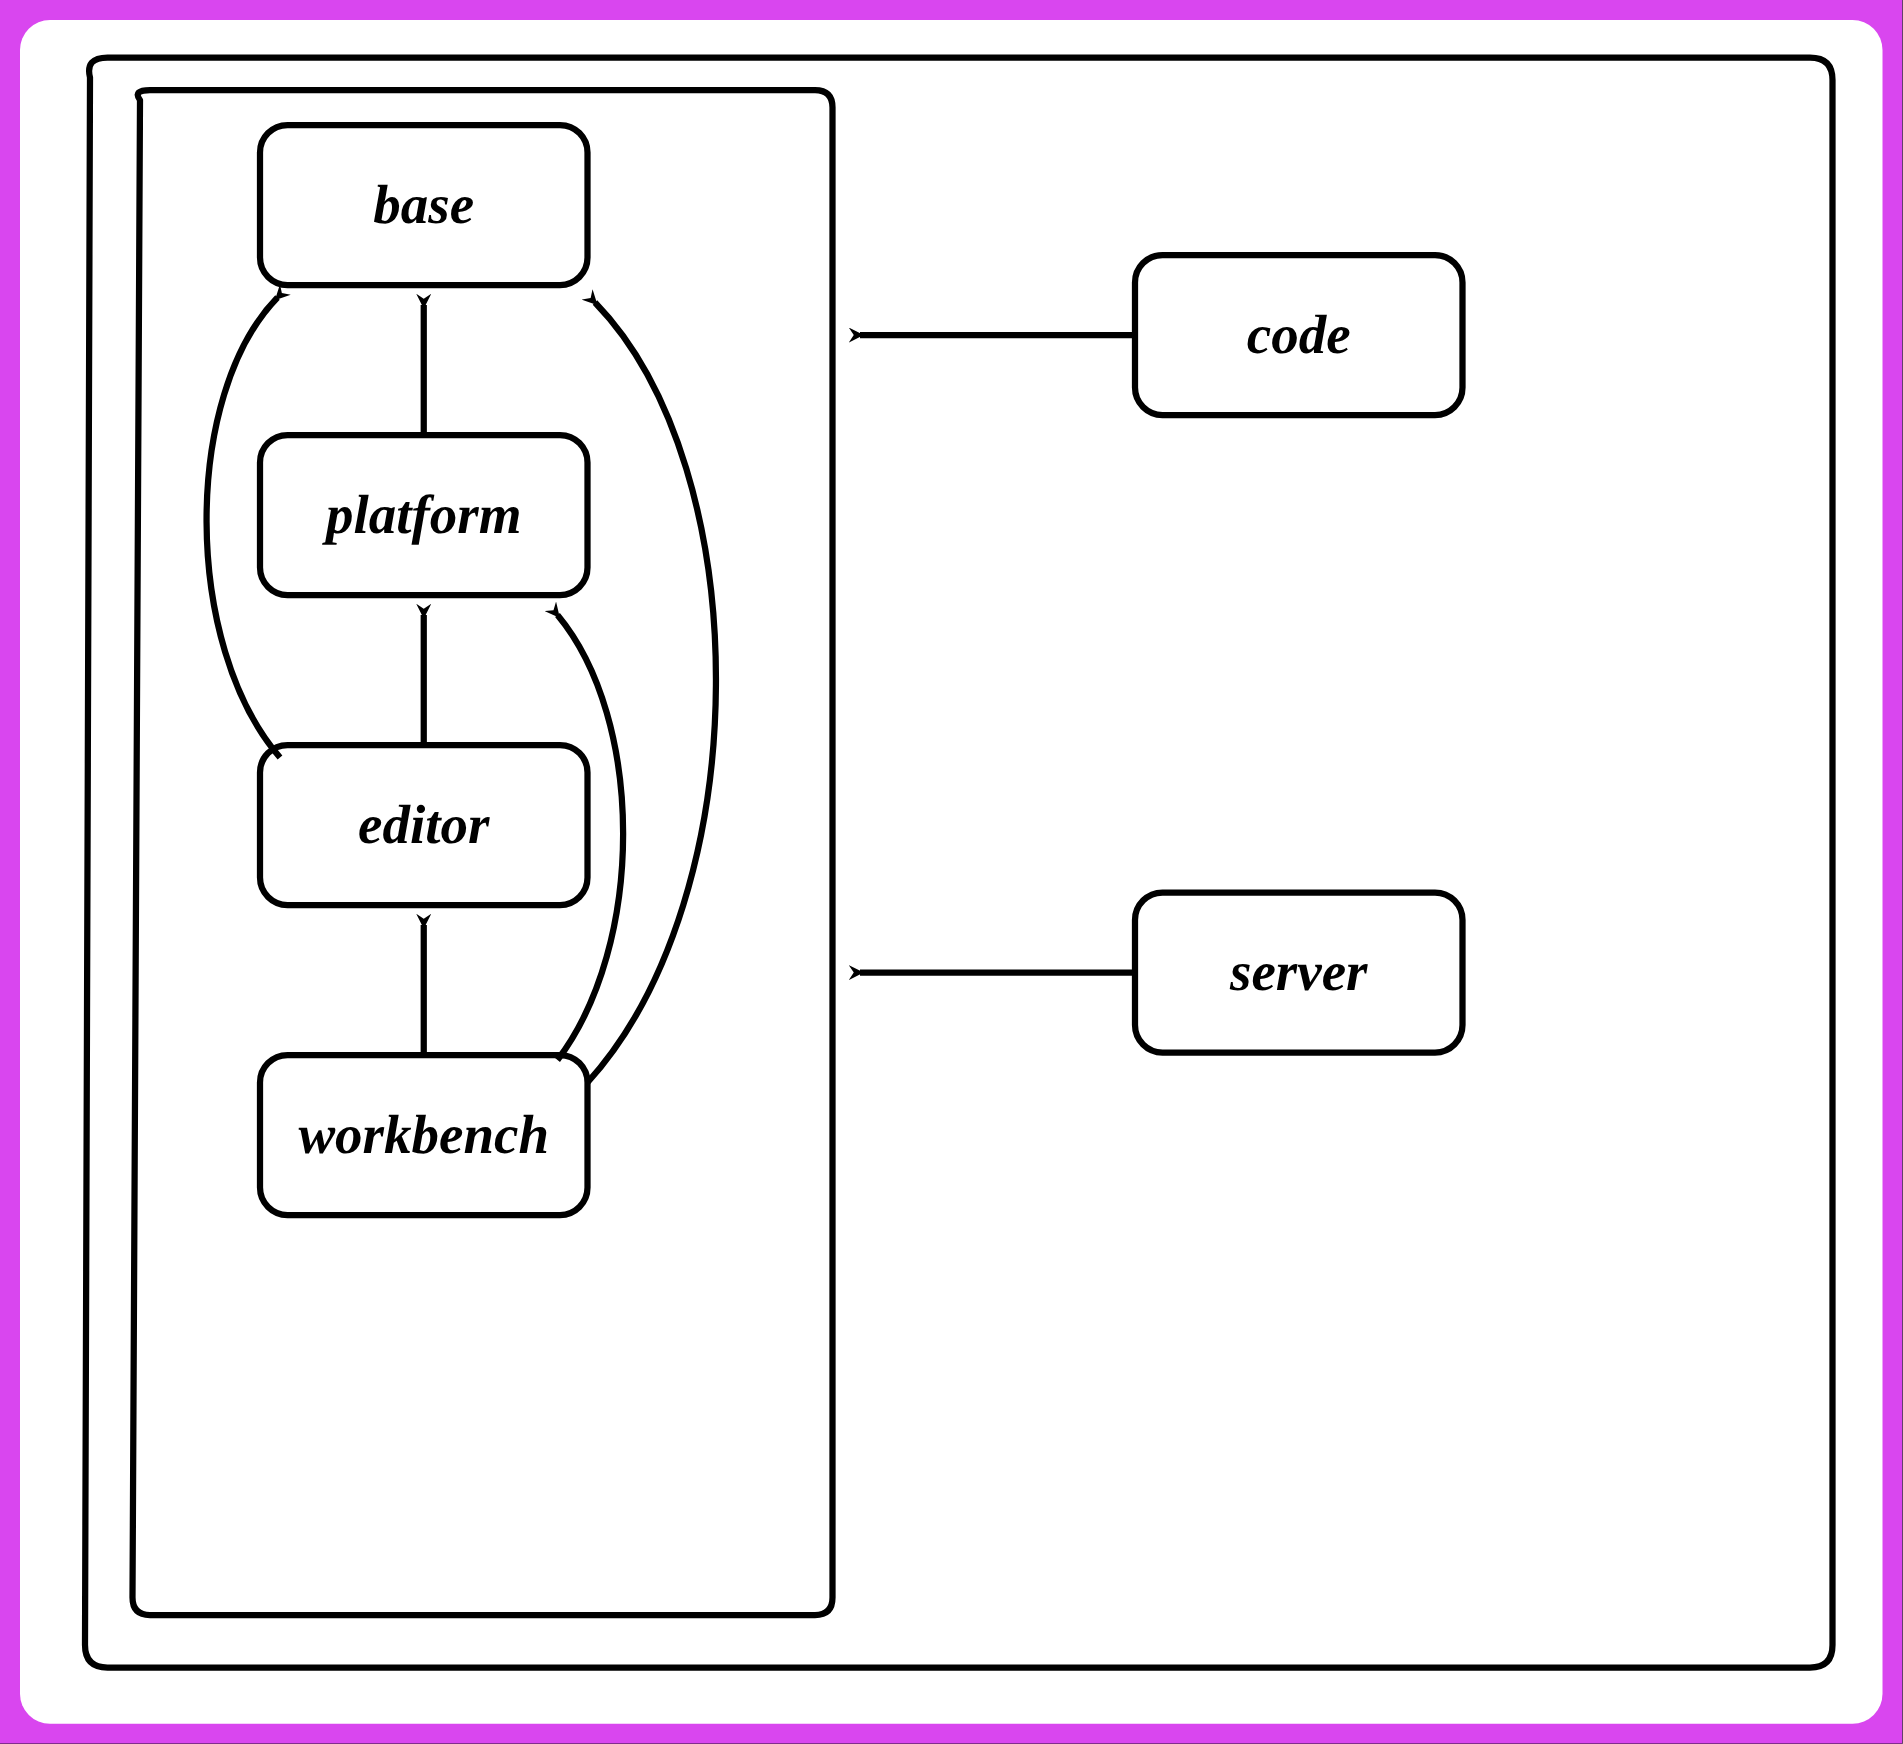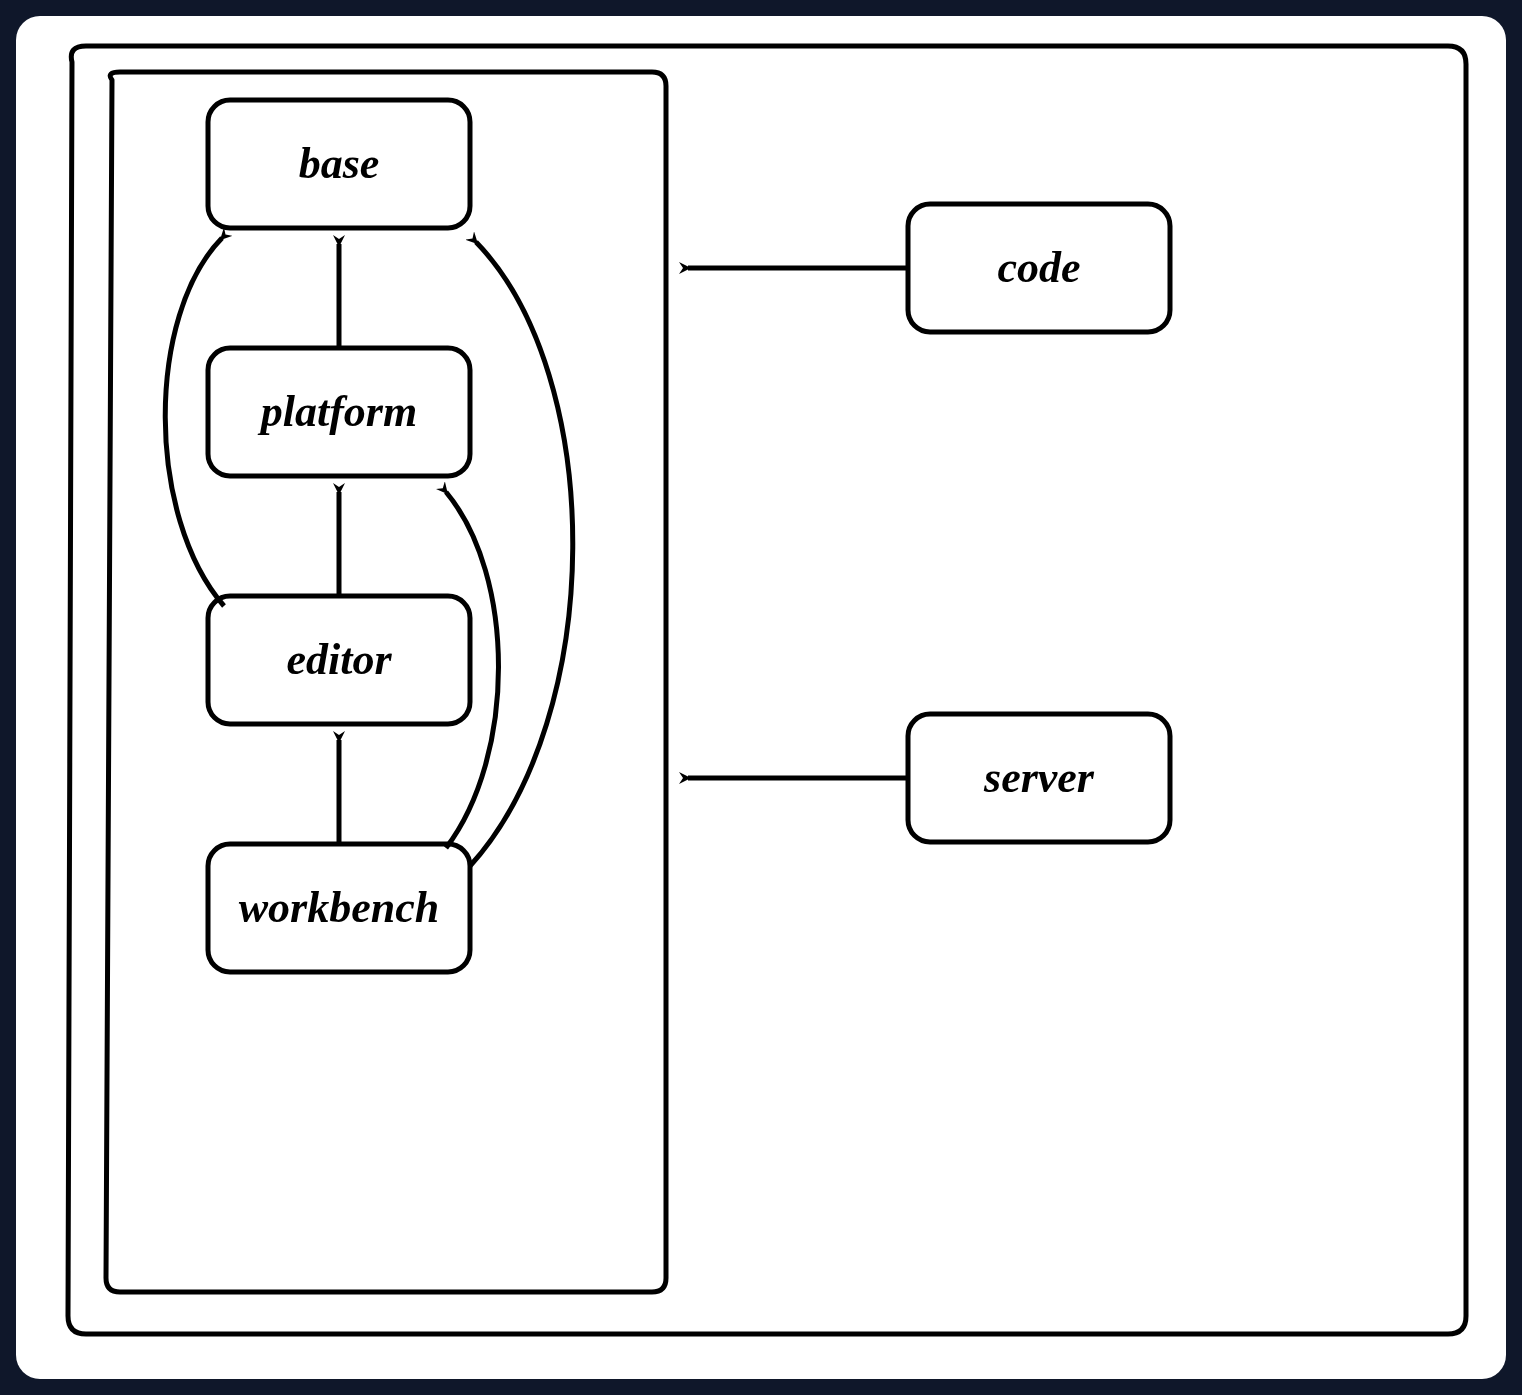--- a/index.html
+++ b/index.html
@@ -6,21 +6,21 @@
     margin: 0;
     padding: 0;
     background: #000;
     width: 1522px;
     height: 1395px;
   }
   .canvas {
     position: relative;
     width: 1522px;
     height: 1395px;
-    background: #0f172a;
+    background: #d946ef;
     text-align: center;
   }
   .paper {
     position: absolute;
     left: 16px;
     top: 16px;
     width: 1490px;
     height: 1363px;
     background: #fff;
     border-radius: 24px;

